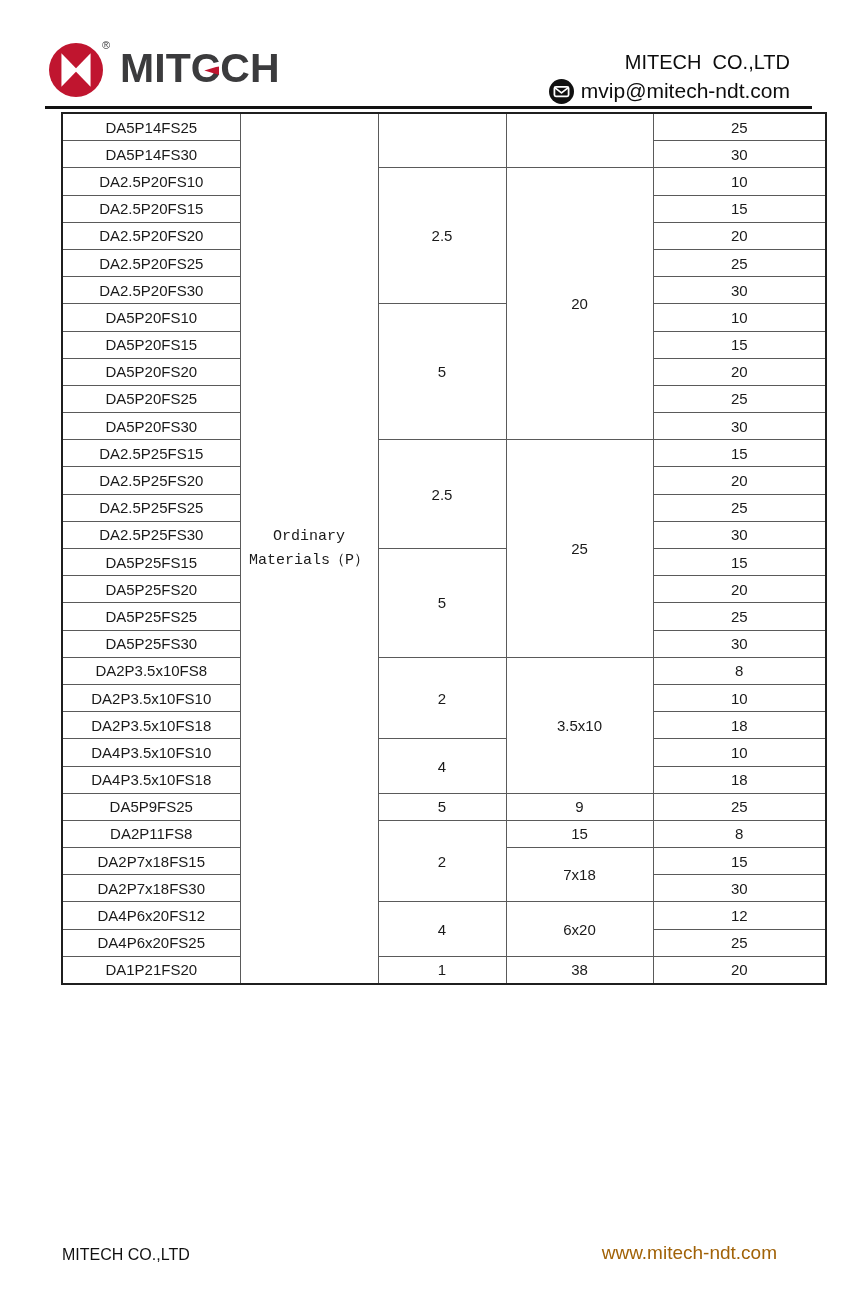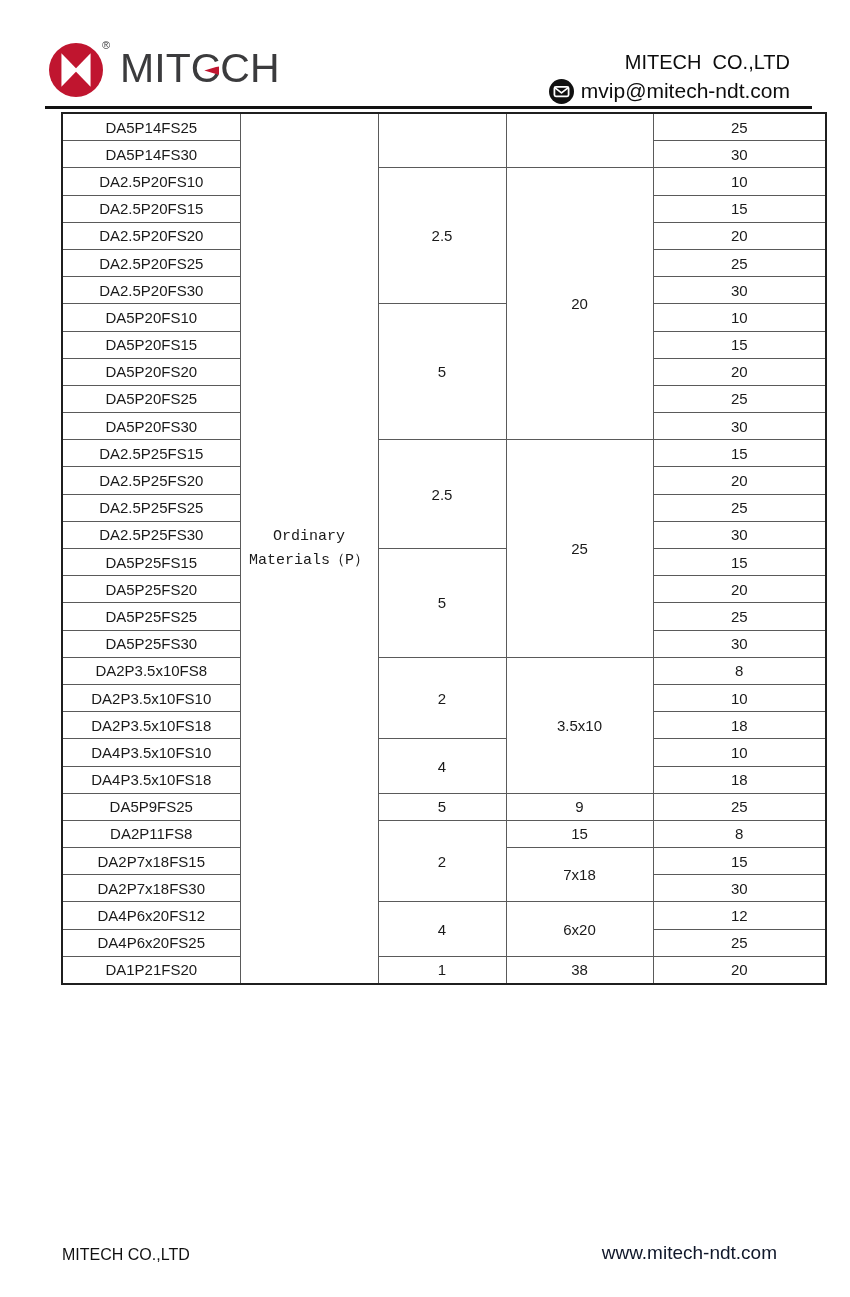--- a/index.html
+++ b/index.html
@@ -5,21 +5,21 @@
   html,body{margin:0;padding:0;}
   body{
     width:850px;height:1297px;position:relative;background:#ffffff;
     font-family:"Liberation Sans", sans-serif;color:#1a1a1a;overflow:hidden;
   }
   
   .logo{position:absolute;left:48px;top:43px;display:flex;align-items:flex-start;}
   .logo-circle{width:56px;height:54px;display:block;}
   .logo-reg{font-size:11px;color:#3b3b3d;margin-left:-2px;margin-top:-4px;}
   .wordmark{
-    margin-left:10px;margin-top:5px;font-size:41px;font-weight:normal;
+    margin-left:10px;margin-top:5px;font-size:41px;font-weight:bold;
     color:#3b3b3d;letter-spacing:0px;line-height:1;white-space:nowrap;
   }
   .e-styl{position:relative;display:inline-block;}
   .e-arrow{
     position:absolute;right:1px;top:55%;transform:translateY(-50%);
     width:15px;height:9px;background:#c0152f;
     clip-path:polygon(0 50%,100% 0,100% 100%);
   }
   .hdr-right{position:absolute;right:60px;top:50px;text-align:right;}
   .hdr-company{font-size:20px;color:#0d0d0d;white-space:pre;line-height:24px;}
@@ -36,21 +36,21 @@
     border:2px solid #1f1f1f;
   }
   .probe-table td{
     border:1px solid #5a5a5a;height:26.2px;padding:0;
     text-align:center;vertical-align:middle;font-size:15px;color:#1a1a1a;
     overflow:hidden;white-space:nowrap;
   }
   .material-cell{font-size:15.5px;line-height:24px;white-space:normal;font-family:Liberation Mono, monospace;}
   
   .footer-left{position:absolute;left:62px;top:1246px;font-size:16px;color:#111;}
-  .footer-right{position:absolute;right:73px;top:1242px;font-size:19px;color:#0f172a;}
+  .footer-right{position:absolute;right:73px;top:1242px;font-size:19px;color:#a16207;}
 </style>
 </head>
 <body>
 
 <div class="logo">
   <svg class="logo-circle" viewBox="0 0 100 100">
     <circle cx="50" cy="50" r="50" fill="#c0152f"></circle>
     <path d="M23 19 L53 50 L23 81 Z" fill="#ffffff"></path>
     <path d="M77 19 L47 50 L77 81 Z" fill="#ffffff"></path>
   </svg>

